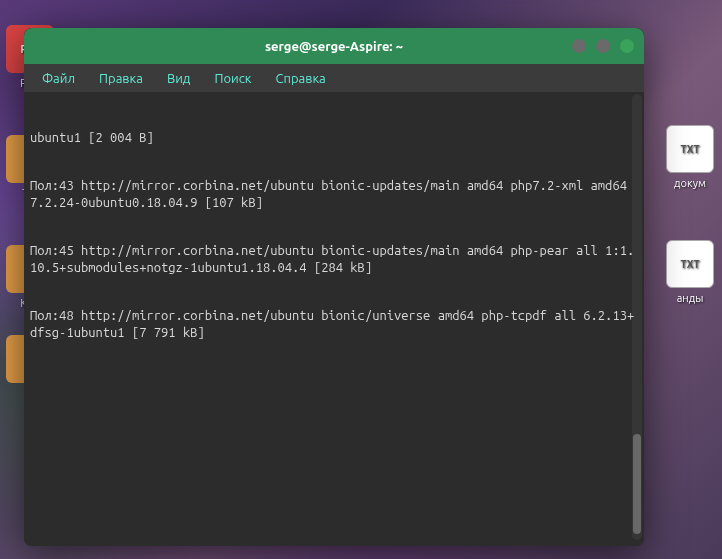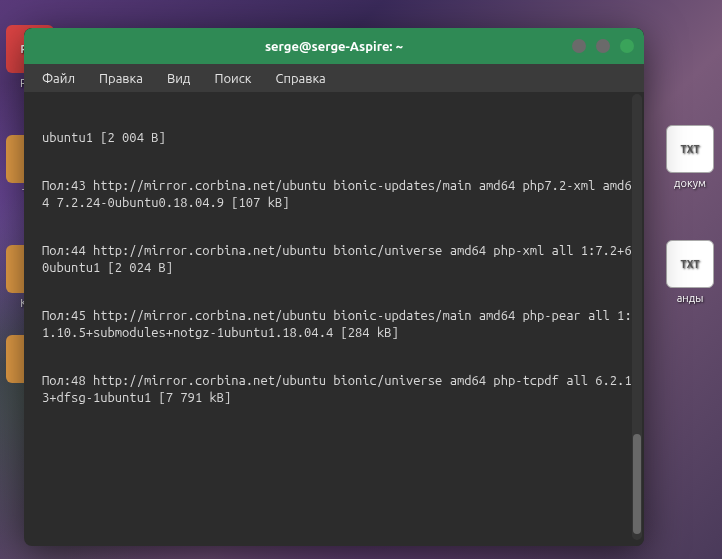--- a/index.html
+++ b/index.html
@@ -81,41 +81,41 @@
 
   .menubar {
     height: 28px;
     background: #3b3b3b;
     display: flex;
     align-items: center;
     padding: 0 8px;
     gap: 4px;
   }
   .menu-item {
-    color: #e5e5e5;
+    color: #5eead4;
     font-size: 13px;
     padding: 4px 10px;
     cursor: pointer;
   }
 
   .terminal-body {
     flex: 1;
     background: #300a24;
     background: #2c001e;
     color: #eeeeec;
     font-family: "Ubuntu Mono", "Consolas", monospace;
     font-size: 13px;
     line-height: 1.25;
     padding: 4px 6px;
     overflow: hidden;
     white-space: pre-wrap;
     word-break: break-all;
   }
   .terminal-body { background: #1e1e1e; }
-  .terminal-body { background: #300a24; margin-left: 12px; }
+  .terminal-body { background: #300a24; }
   .terminal-body { background: #2b0a1f; color: #d6d6d6; }
   .terminal-body { background: #1a1a1a; }
   .terminal-body { background: #300a24; }
   
   .terminal-body { background: #2c2c2c; color: #d8d8d8; }
 
   .term-line { display: block; }
 
   .scrollbar {
     position: absolute;
@@ -176,21 +176,20 @@
     <span class="menu-item">Файл</span>
     <span class="menu-item">Правка</span>
     <span class="menu-item">Вид</span>
     <span class="menu-item">Поиск</span>
     <span class="menu-item">Справка</span>
   </div>
 
   <div class="terminal-body">
     <span class="term-line">ubuntu1 [2 004 B]</span>
     <span class="term-line">Пол:43 http://mirror.corbina.net/ubuntu bionic-updates/main amd64 php7.2-xml amd64 7.2.24-0ubuntu0.18.04.9 [107 kB]</span>
-    <span class="term-line">Пол:44 http://mirror.corbina.net/ubuntu bionic/universe amd64 php-xml all 1:7.2+60ubuntu1 [2 024 B]</span>
     <span class="term-line">Пол:45 http://mirror.corbina.net/ubuntu bionic-updates/main amd64 php-pear all 1:1.10.5+submodules+notgz-1ubuntu1.18.04.4 [284 kB]</span>
     <span class="term-line">Пол:48 http://mirror.corbina.net/ubuntu bionic/universe amd64 php-tcpdf all 6.2.13+dfsg-1ubuntu1 [7 791 kB]</span>
     
     
     
     
     
     
     
     

